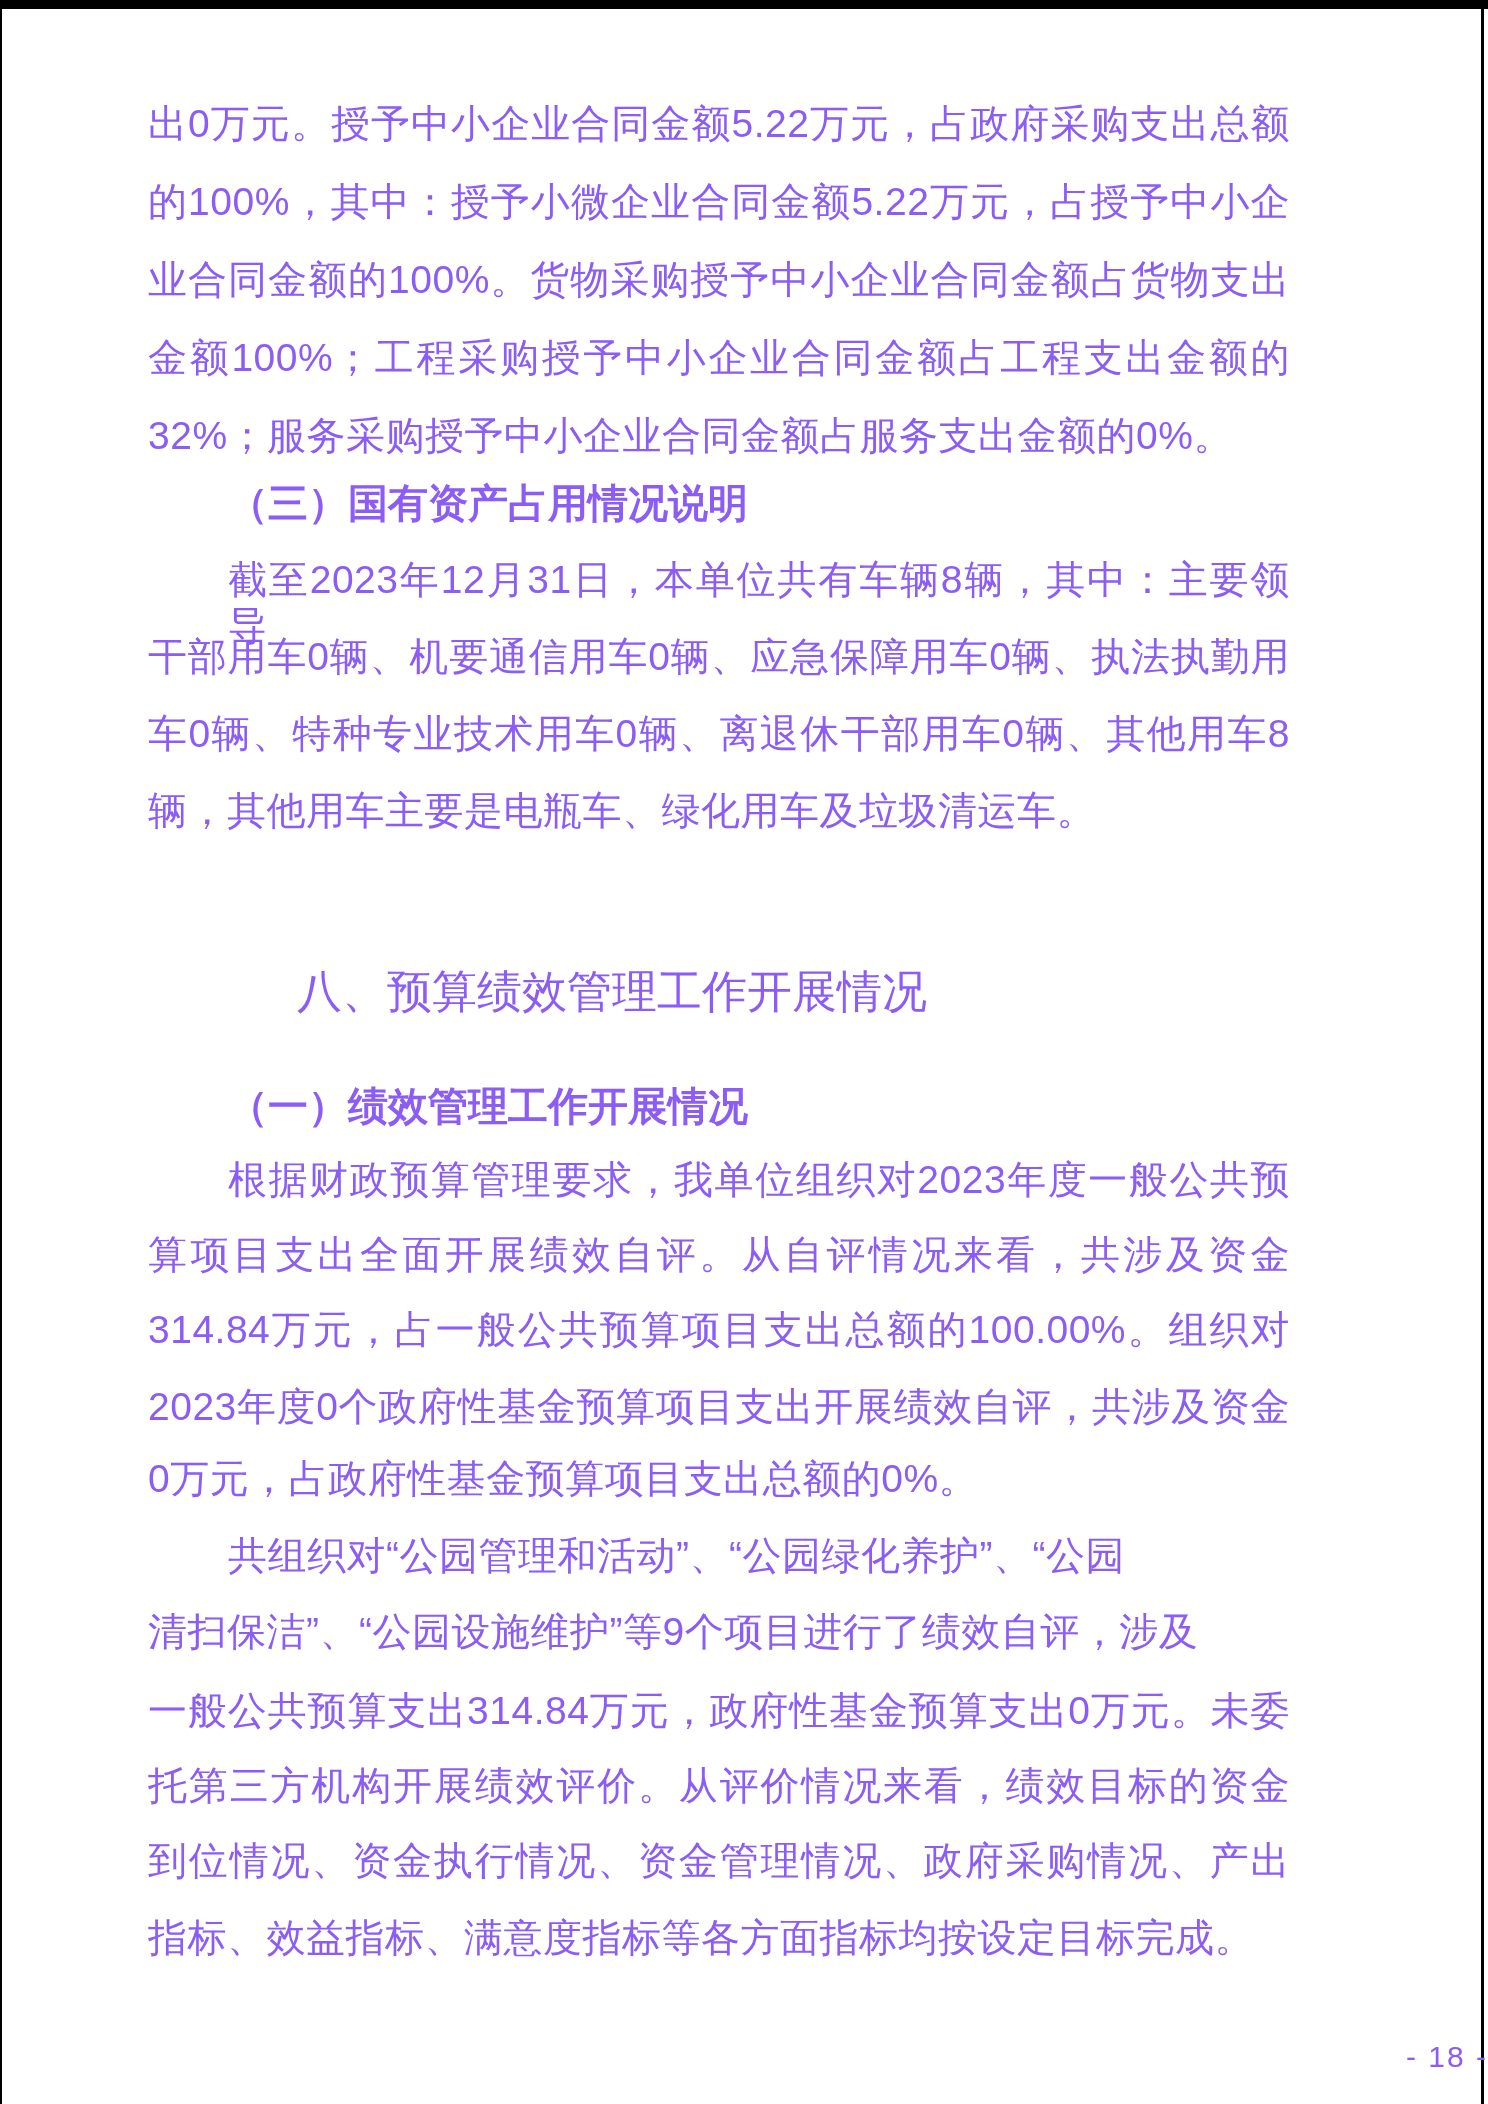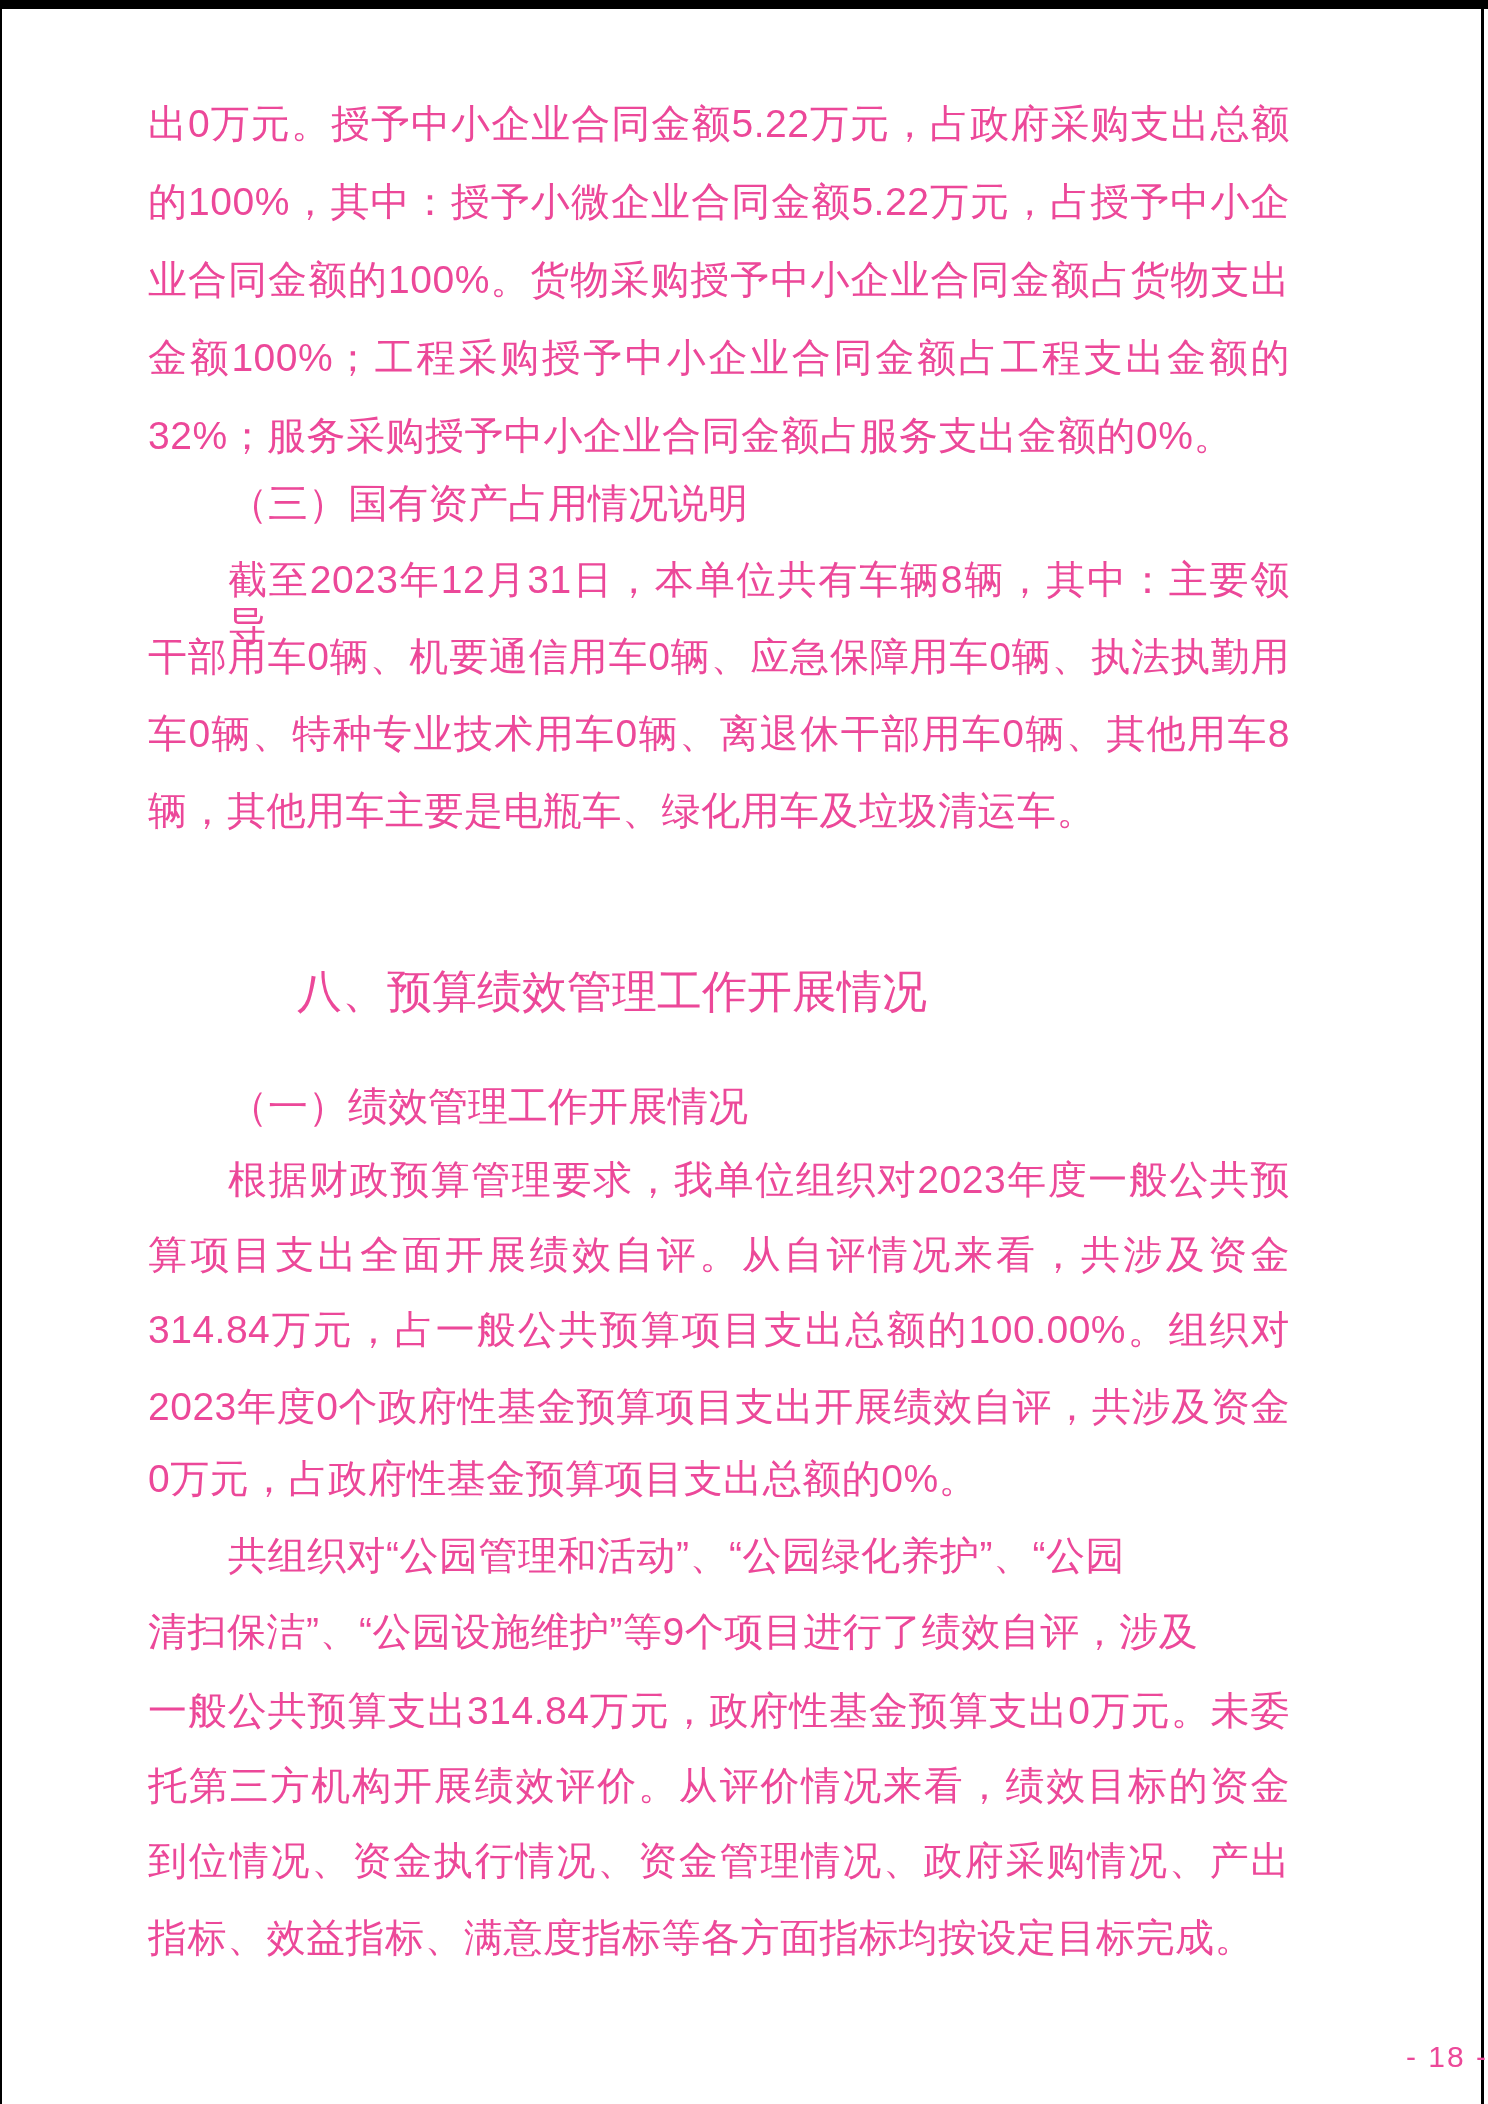--- a/index.html
+++ b/index.html
@@ -2,40 +2,40 @@
 <html><head>
 <meta charset="utf-8">
 <style>
   html,body{margin:0;padding:0;background:#ffffff;}
   .page{
     position:relative;
     width:1488px;height:2104px;
     background:#ffffff;
     overflow:hidden;
     font-family:"Liberation Sans","DejaVu Sans",sans-serif;
-    color:#ec4899;
+    color:#8b5cf6;
   }
   .scan-bar-top{position:absolute;top:0;left:0;width:1488px;height:9px;background:#000;}
   .scan-line-left{position:absolute;top:0;left:0;width:2px;height:2104px;background:#000;}
   .scan-line-right{position:absolute;top:0;left:1481px;width:3px;height:2104px;background:#000;}
 
   .ln{
     position:absolute;left:148px;width:1142px;
     font-size:39px;line-height:46px;
     box-sizing:border-box;
     text-align:left;
     white-space:nowrap;
     letter-spacing:0.5px;
   }
   .jf{ text-align:justify; text-align-last:justify; white-space:normal; }
   .ind{ padding-left:80px; }
   .hd{
     position:absolute;left:228px;
     font-size:40px;line-height:48px;
-    font-weight:400;
+    font-weight:700;
     white-space:nowrap;
   }
   .hd2{
     position:absolute;left:297px;
     font-size:45px;line-height:52px;
     font-weight:400;
     white-space:nowrap;
   }
   .pgnum{
     position:absolute;left:0;top:2040px;width:1488px;

